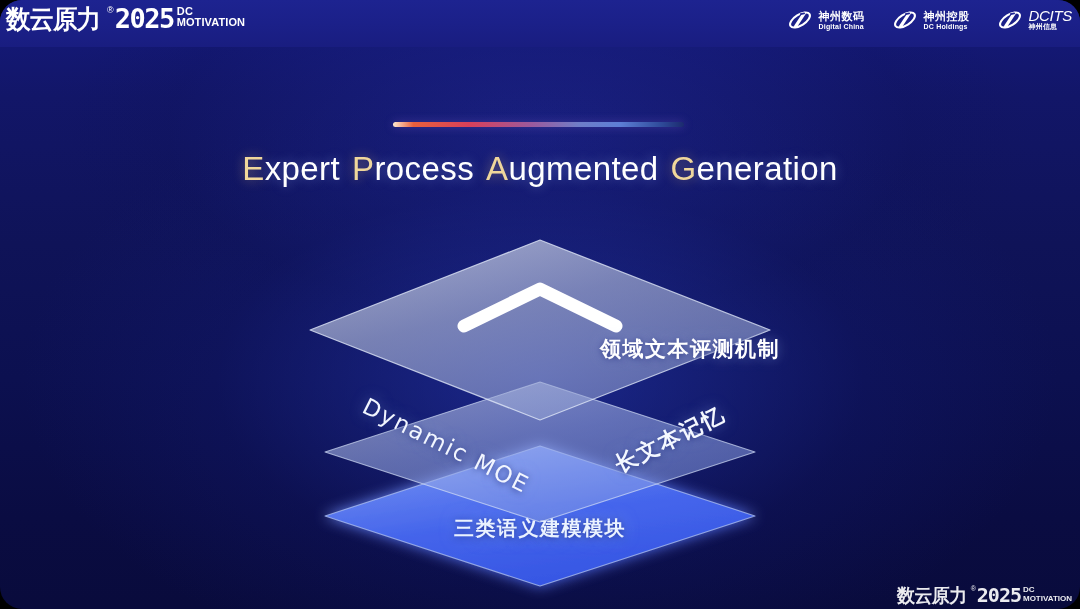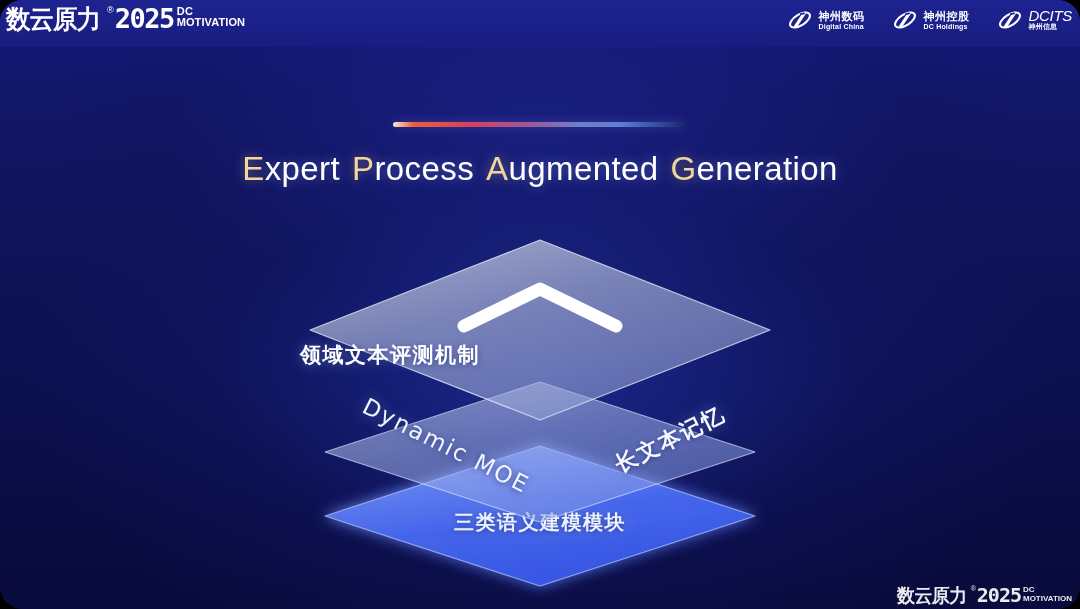--- a/index.html
+++ b/index.html
@@ -106,27 +106,27 @@
   }
   .layer{position:absolute;left:0;top:0;width:480px;height:330px;}
   .layer svg{position:absolute;left:0;top:0;overflow:visible;}
 
   .lbl{
     position:absolute;white-space:nowrap;
     font-family:"DejaVu Sans","Liberation Sans",sans-serif;
     pointer-events:none;
   }
   .lbl-top{
-    left:0;width:480px;text-align:left;top:113px;
+    left:0;width:480px;text-align:right;top:107px;
     font-size:21px;font-weight:700;color:#ffffff;
     letter-spacing:1.5px;
     text-shadow:0 1px 7px rgba(30,40,120,.85),0 0 14px rgba(180,200,255,.45);
   }
   .lbl-bottom{
-    left:0;width:480px;text-align:center;top:281px;
+    left:0;width:480px;text-align:center;top:287px;
     font-size:20px;font-weight:700;color:#eaf2ff;
     letter-spacing:1.5px;
     text-shadow:0 1px 7px rgba(24,40,140,.9),0 0 16px rgba(150,190,255,.65);
   }
   .lbl-moe{
     left:70px;top:165px;
     font-size:23px;font-weight:500;color:#f2f6ff;
     letter-spacing:2px;
     transform:rotate(26.5deg);transform-origin:left top;
     text-shadow:0 1px 6px rgba(25,35,115,.9),0 0 13px rgba(170,195,255,.5);

